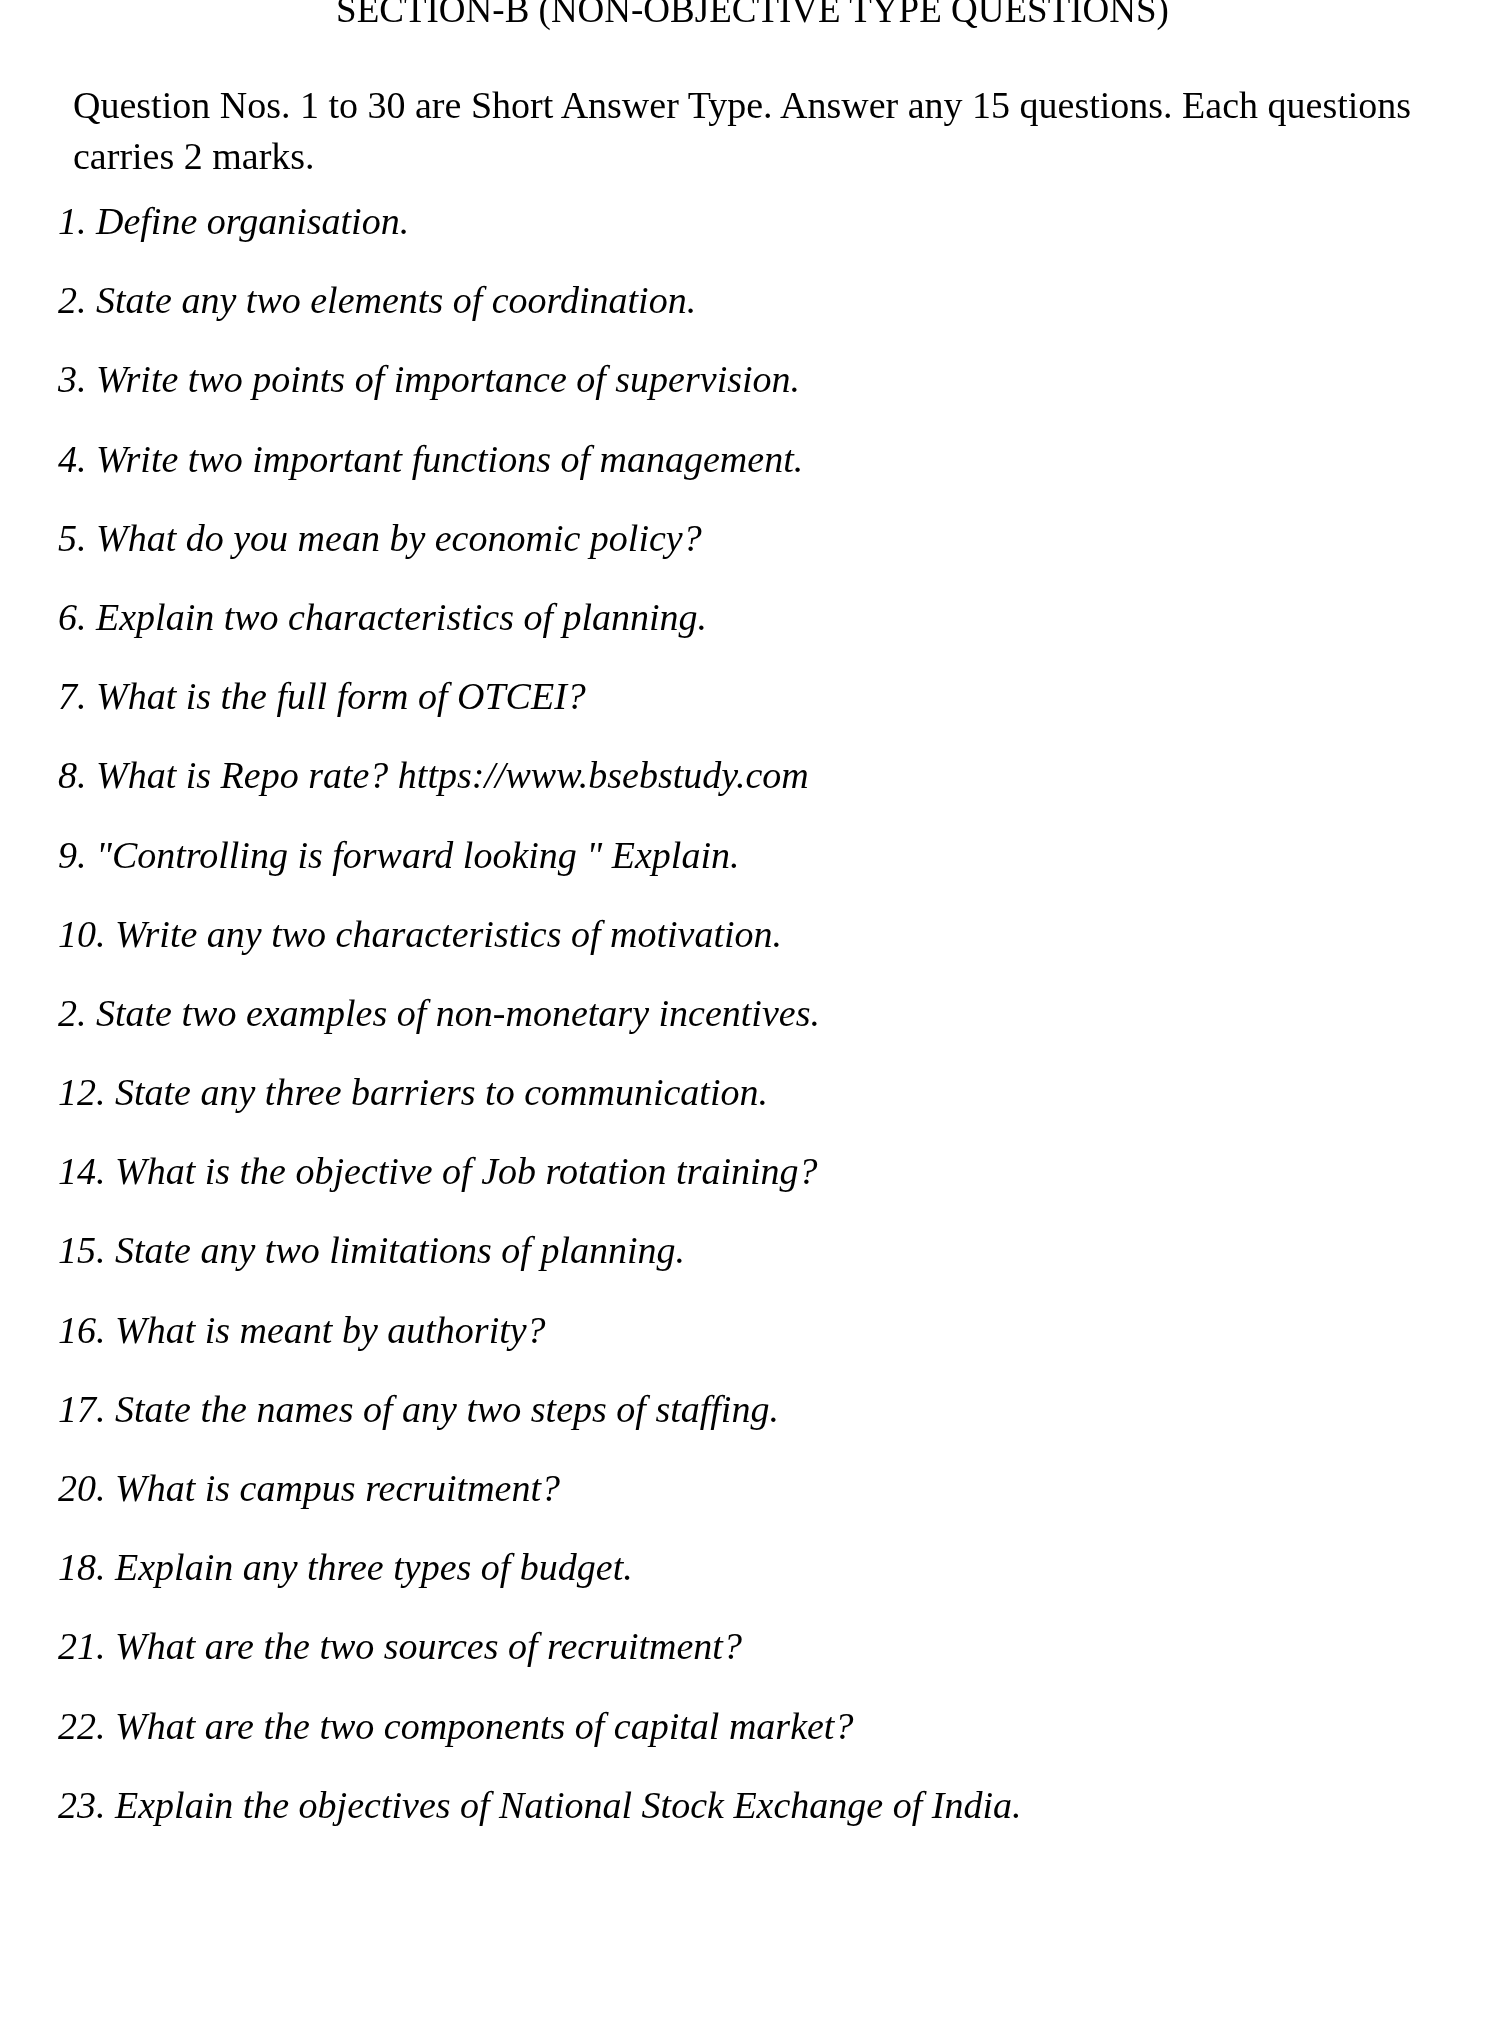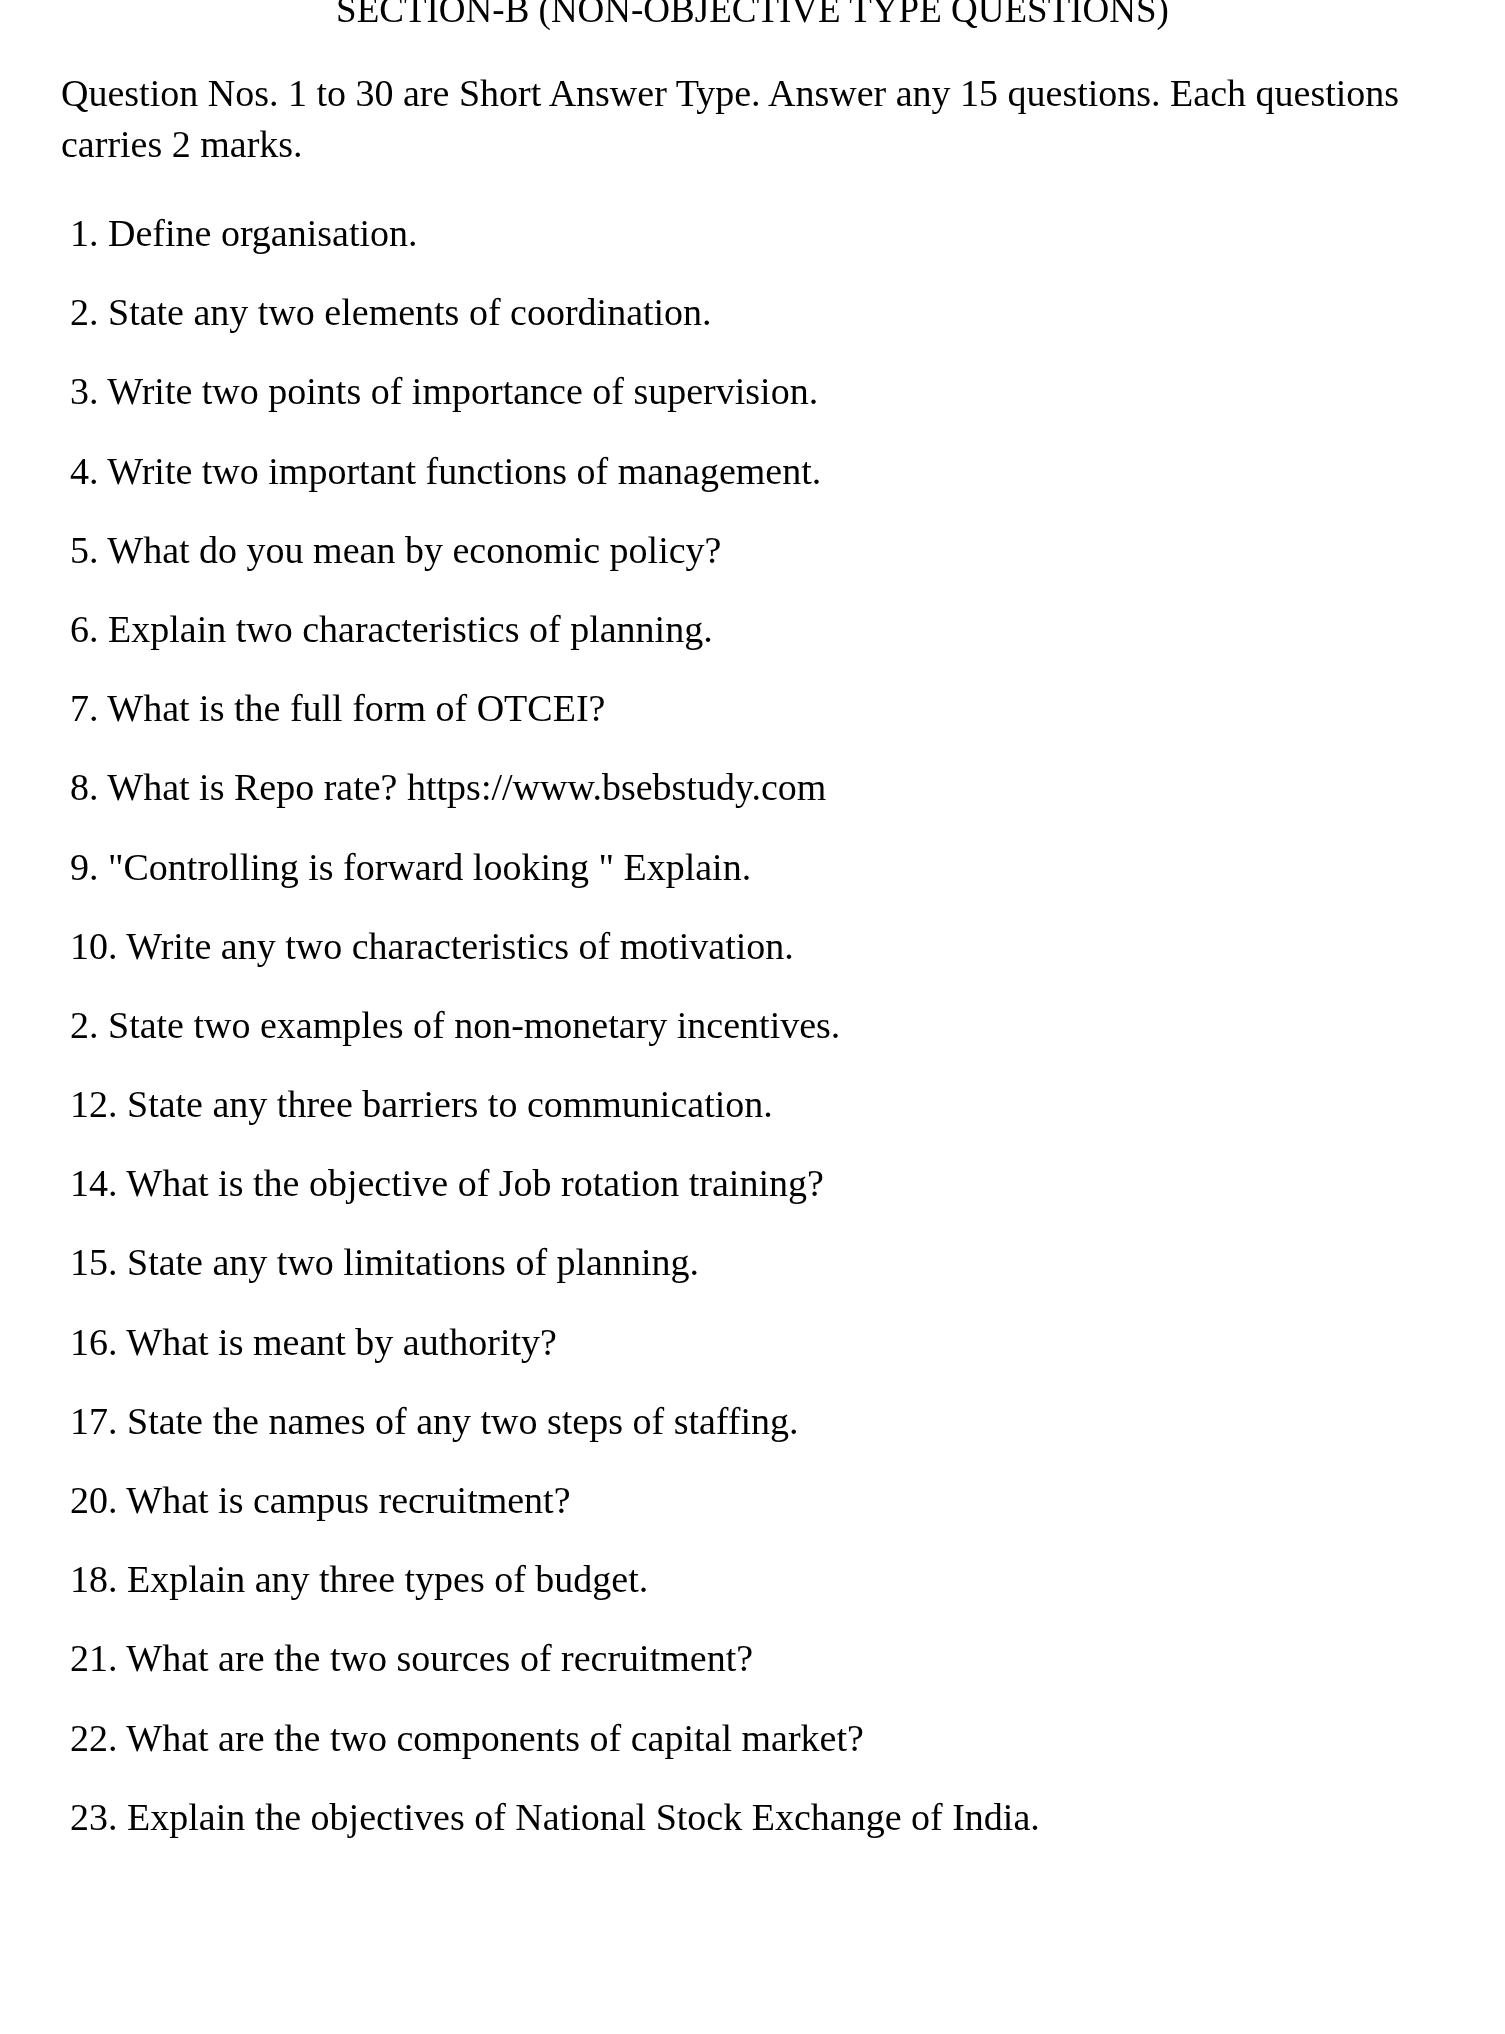--- a/index.html
+++ b/index.html
@@ -36,30 +36,31 @@
       margin: 0;
       font-weight: normal;
     }
     .instructions {
       position: absolute;
       left: 57px;
       top: 64px;
       width: 1420px;
       font-size: 38px;
       line-height: 51px;
-      margin: 4px;
+      margin: 16px;
     }
     .question-list {
       position: absolute;
       left: 58px;
       top: 182px;
       width: 1400px;
-      margin: 12px;
+      margin: 0;
       padding: 0;
       list-style: none;
+      font-style: italic;
     }
     .question {
       height: 79.2px;
       line-height: 79.2px;
       font-size: 38px;
       white-space: nowrap;
     }
     .q-num {
       display: inline;
     }

